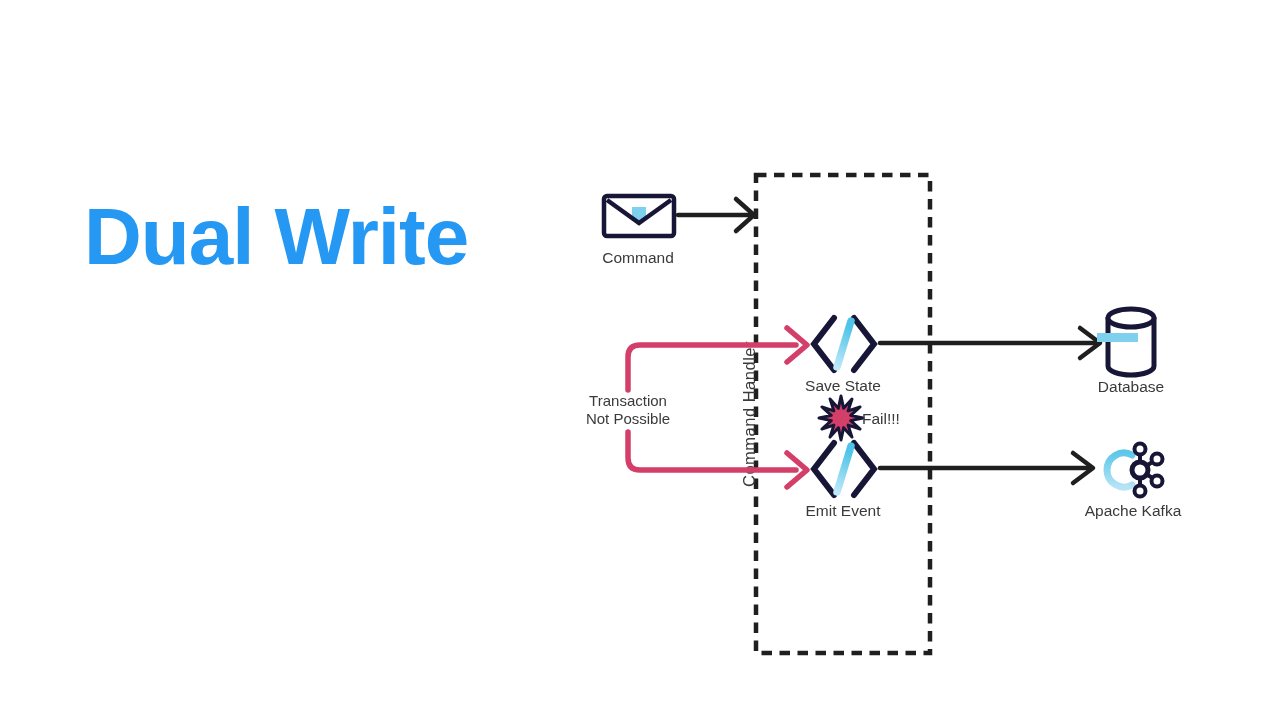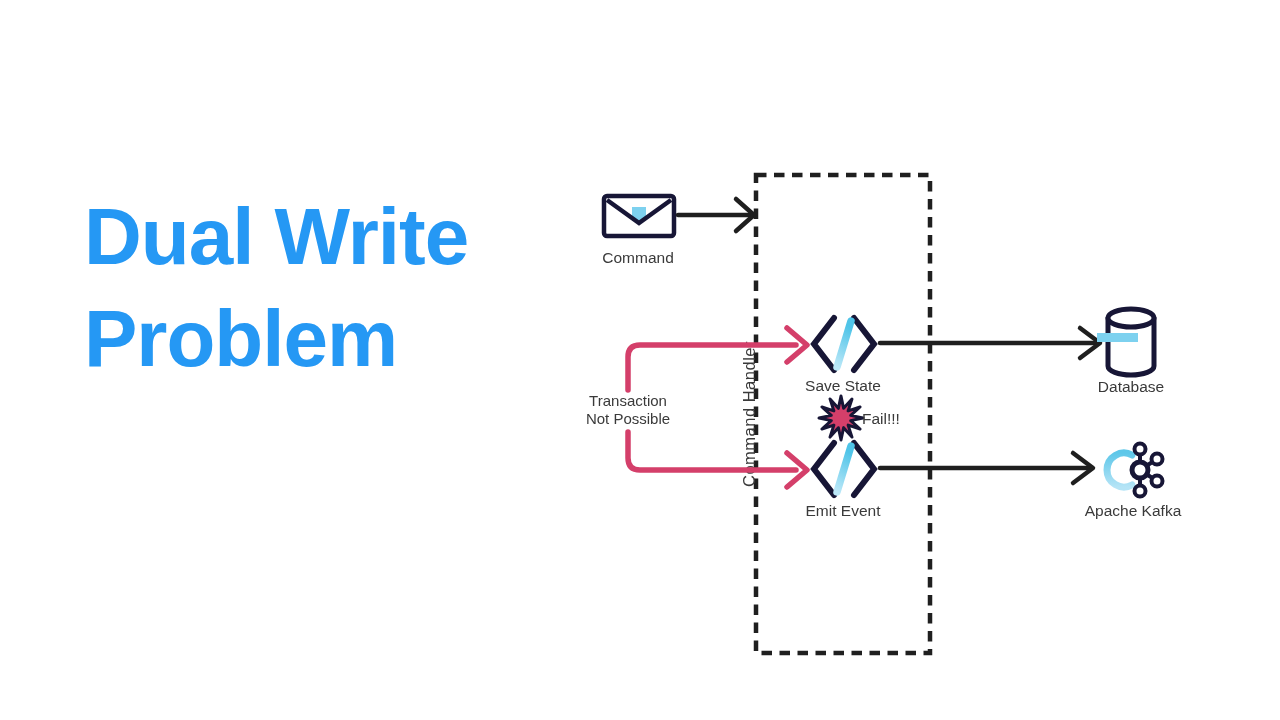--- a/index.html
+++ b/index.html
@@ -22,21 +22,20 @@
   .pink-stroke{stroke:var(--pink,#d43f6a);}
   .blk{stroke:var(--black,#1f1f1f);}
 </style>
 </head>
 <body>
 
 <div id="stage">
 
   <div id="title">
     <span>Dual Write</span>
-    <span>Problem</span>
   </div>
 
   <svg width="1280" height="720" viewBox="0 0 1280 720">
     <defs>
       <linearGradient id="slashGrad" x1="0.2" y1="0" x2="0" y2="1">
         <stop offset="0" stop-color="#4fc4e8"></stop>
         <stop offset="1" stop-color="#bce8f8"></stop>
       </linearGradient>
       <linearGradient id="crescentGrad" x1="0" y1="0" x2="0" y2="1">
         <stop offset="0" stop-color="#5ec7e9"></stop>

